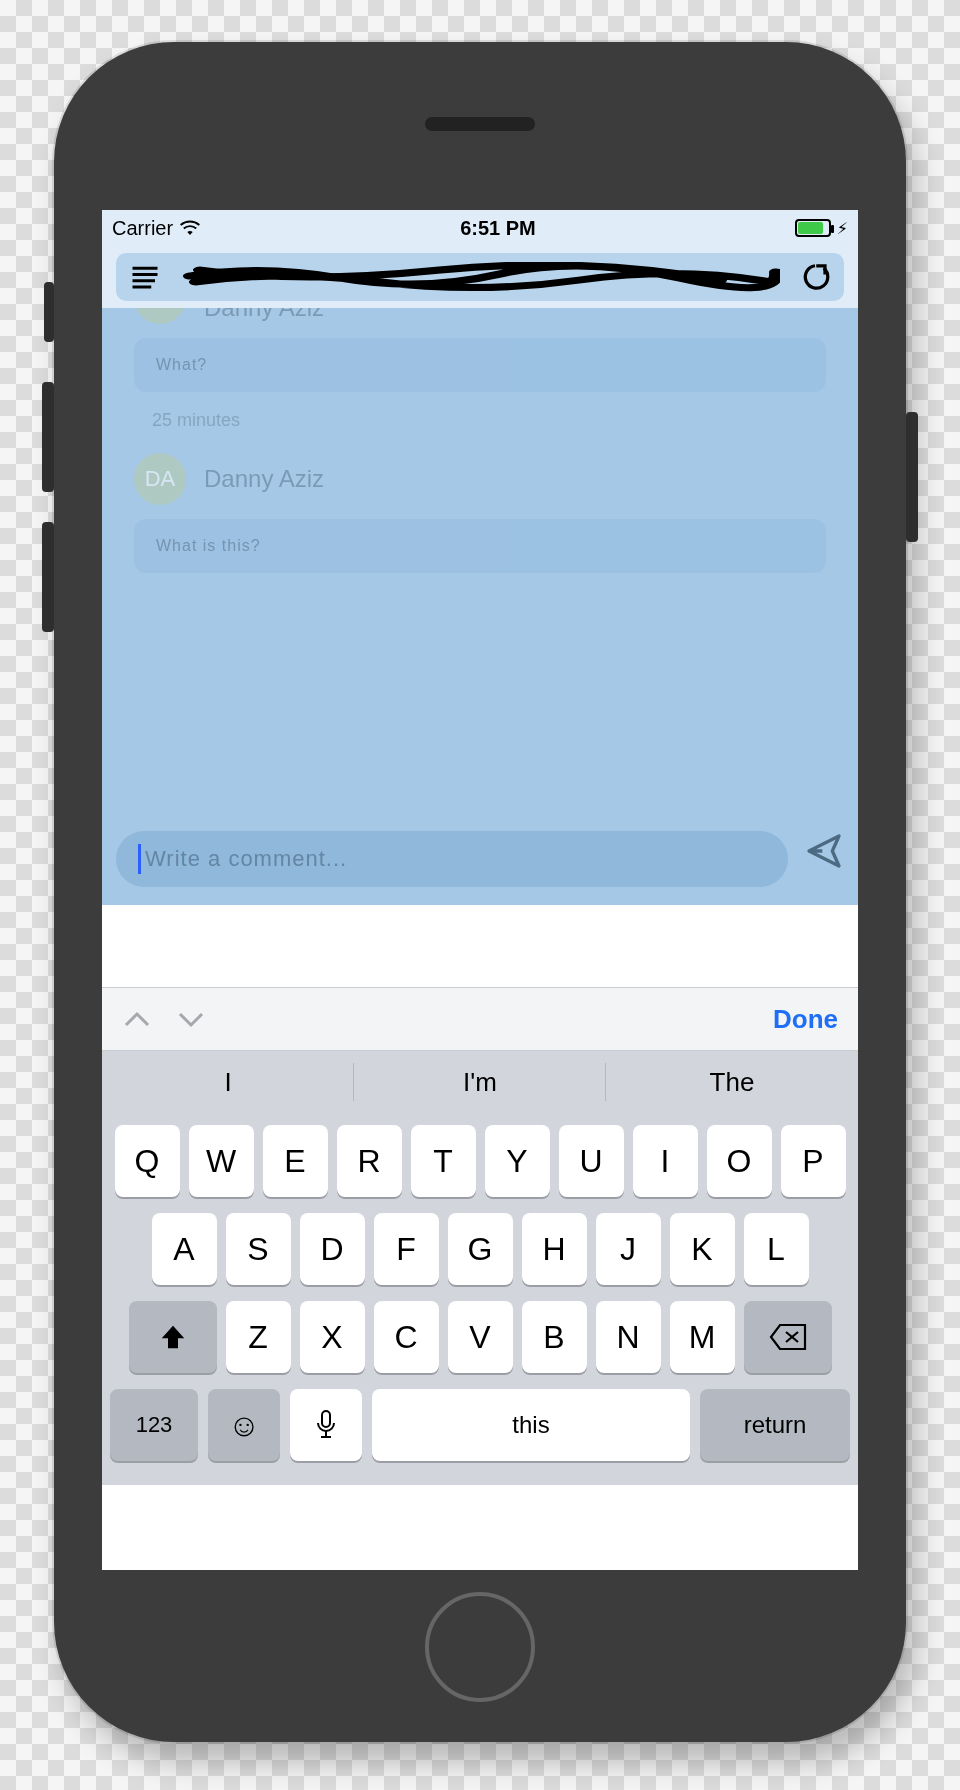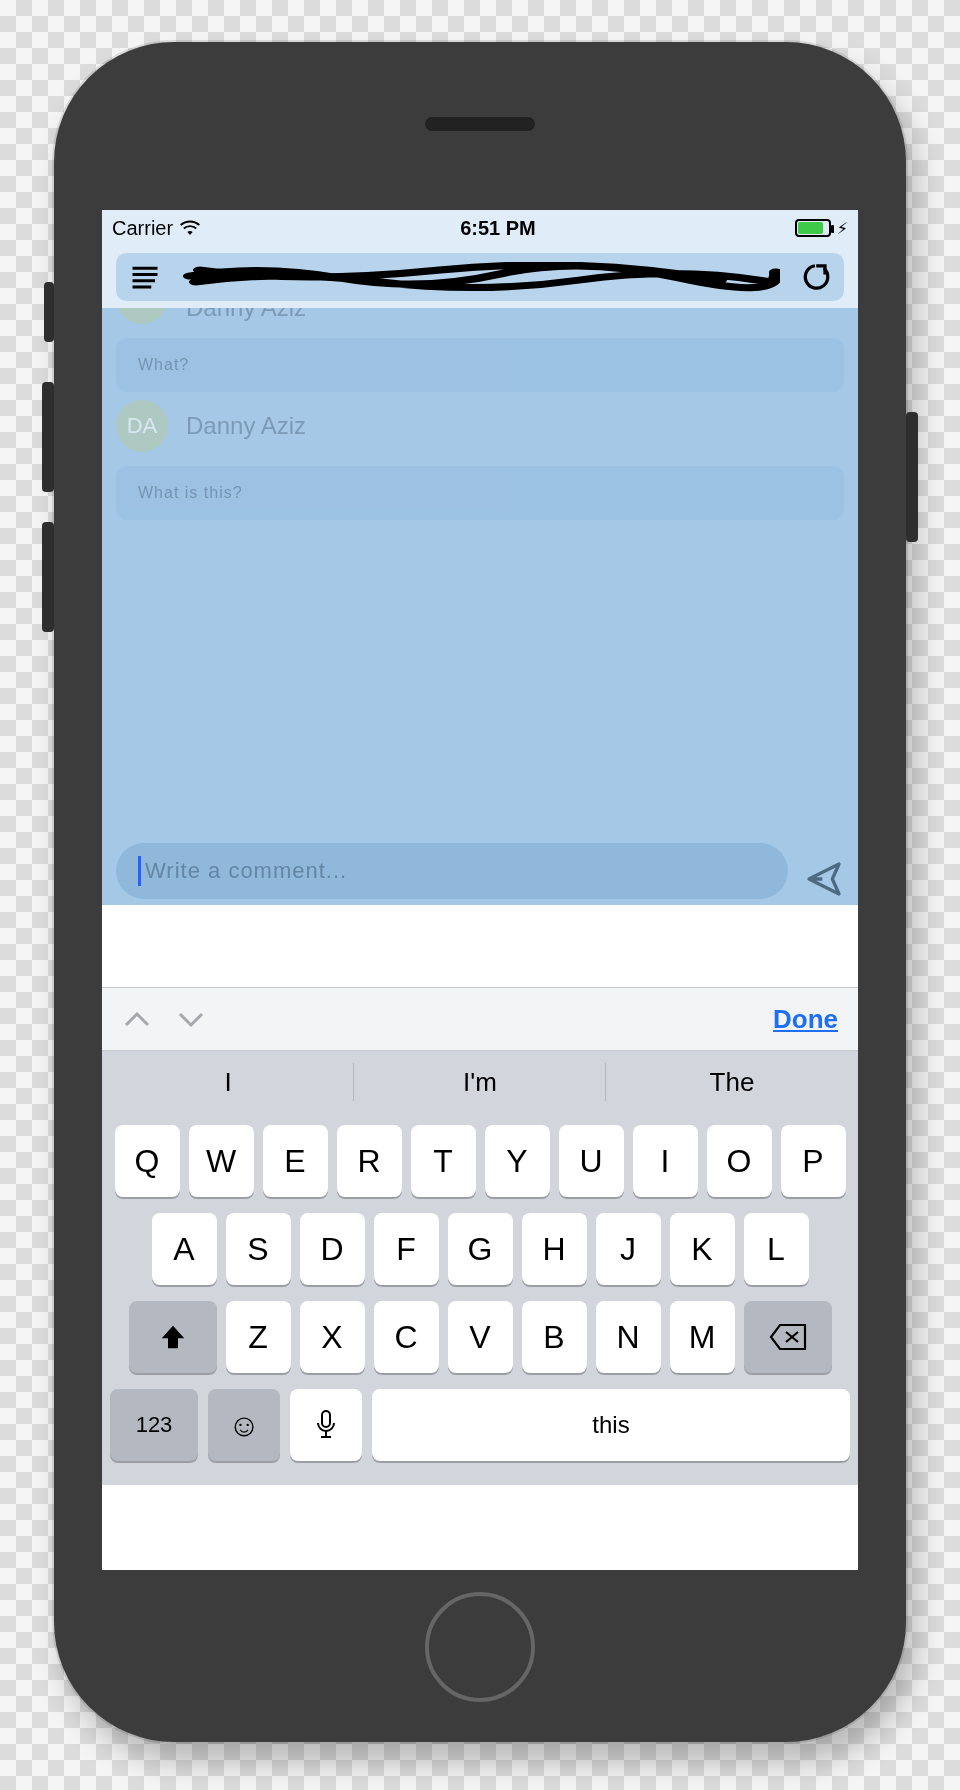--- a/index.html
+++ b/index.html
@@ -44,40 +44,40 @@
   .battery::after { content:''; position:absolute; right:-5px; top:4px; width:3px; height:8px; background:#000; border-radius:1px; }
   .battery-fill { position:absolute; left:1px; top:1px; bottom:1px; width:80%; background:#3fc948; border-radius:2px; }
   .bolt { font-size:16px; }
   
   .navbar { height:62px; background:#e0edf8; display:flex; align-items:center; padding:0 14px; }
   .navbar-inner { flex:1; height:48px; background:#b8d4ec; border-radius:10px; display:flex; align-items:center; padding:0 14px; justify-content:space-between; }
   .menu-icon, .reload-icon { width:30px; height:30px; color:#000; }
   .scribble { flex:1; margin:0 20px; position:relative; height:30px; }
   .scribble svg { width:100%; height:100%; }
   
-  .chat-area { background:#a5c8e6; height:597px; overflow:hidden; position:relative; padding:0 14px; }
+  .chat-area { background:#a5c8e6; height:597px; overflow:hidden; position:relative; padding:0 32px; }
   .msg-group { opacity:.55; }
   .msg-header { display:flex; align-items:center; gap:18px; margin-top:8px; }
   .avatar { width:52px; height:52px; border-radius:50%; background:#b7c9a5; display:flex; align-items:center; justify-content:center; color:#fff; font-size:22px; font-weight:500; }
   .sender-name { font-size:24px; color:#5a768f; }
   .bubble { margin-top:14px; background:#95bde0; border-radius:12px; padding:18px 22px; font-size:16px; color:#4d6a83; letter-spacing:1px; }
   .timestamp { margin:18px 0 22px 18px; font-size:18px; color:#6d8aa3; }
   .msg-group.first .avatar { margin-top:-20px; }
   .msg-group.first { margin-top:-24px; }
-  .compose-row { position:absolute; bottom:6px; left:14px; right:14px; display:flex; align-items:flex-end; gap:16px; }
+  .compose-row { position:absolute; bottom:18px; left:14px; right:14px; display:flex; align-items:flex-start; gap:16px; }
   .compose-input { flex:1; height:56px; background:#8fb8db; border-radius:28px; display:flex; align-items:center; padding:0 22px; font-size:22px; color:#6586a3; letter-spacing:1px; position:relative; }
   .caret { width:3px; height:30px; background:#2a5fff; margin-right:4px; }
   .send-icon { width:40px; height:40px; color:#4d6a83; }
   
   .white-spacer { height:82px; background:#fff; }
   
   .acc-bar { height:64px; background:#f3f4f6; border-top:1px solid #c9cbd0; border-bottom:1px solid #c9cbd0; display:flex; align-items:center; justify-content:space-between; padding:0 20px; }
   .acc-arrows { display:flex; gap:24px; }
   .chevron { width:30px; height:20px; stroke:#a6a8ad; stroke-width:3; fill:none; }
-  .done-btn { color:#1e6ff5; font-size:26px; font-weight:600;text-decoration:underline; }
+  .done-btn { color:#1e6ff5; font-size:26px; font-weight:600; }
   
   .sugg-row { height:62px; background:#d2d5db; display:flex; }
   .sugg { flex:1; display:flex; align-items:center; justify-content:center; font-size:26px; color:#000; position:relative; }
   .sugg:not(:last-child)::after { content:''; position:absolute; right:0; top:12px; bottom:12px; width:1px; background:#b5b8bf; }
   
   .keyboard { background:#d2d5db; padding:12px 6px 8px; }
   .krow { display:flex; justify-content:center; gap:9px; margin-bottom:16px; }
   .key { background:#fff; border-radius:8px; box-shadow:0 2px 0 #9b9ea5; height:72px; display:flex; align-items:center; justify-content:center; font-size:32px; color:#000; }
   .key.letter { width:65px; }
   .krow.r2 { padding:0 36px; }
@@ -142,20 +142,21 @@
       </div>
     </div>
 
     <div class="chat-area">
       <div class="msg-group first">
         <div class="msg-header">
           <div class="avatar">DA</div>
           <div class="sender-name">Danny Aziz</div>
         </div>
         <div class="bubble">What?</div>
+        <div class="timestamp">25 minutes</div>
       </div>
 
       <div class="msg-group">
         <div class="msg-header">
           <div class="avatar">DA</div>
           <div class="sender-name">Danny Aziz</div>
         </div>
         <div class="bubble">What is this?</div>
       </div>
 
@@ -240,17 +241,18 @@
         <div class="key emoji">☺</div>
         <div class="key mic">
           <svg width="24" height="32" viewBox="0 0 24 32">
               <rect x="8" y="2" width="8" height="16" rx="4" fill="none" stroke="#000" stroke-width="2"></rect>
               <path d="M4 14 A8 8 0 0 0 20 14" fill="none" stroke="#000" stroke-width="2"></path>
               <line x1="12" y1="22" x2="12" y2="28" stroke="#000" stroke-width="2"></line>
               <line x1="7" y1="28" x2="17" y2="28" stroke="#000" stroke-width="2"></line>
             </svg>
         </div>
         <div class="key space">this</div>
+        <div class="key return">return</div>
       </div>
     </div>
 
   </div>
 </div>
 
 </body></html>

